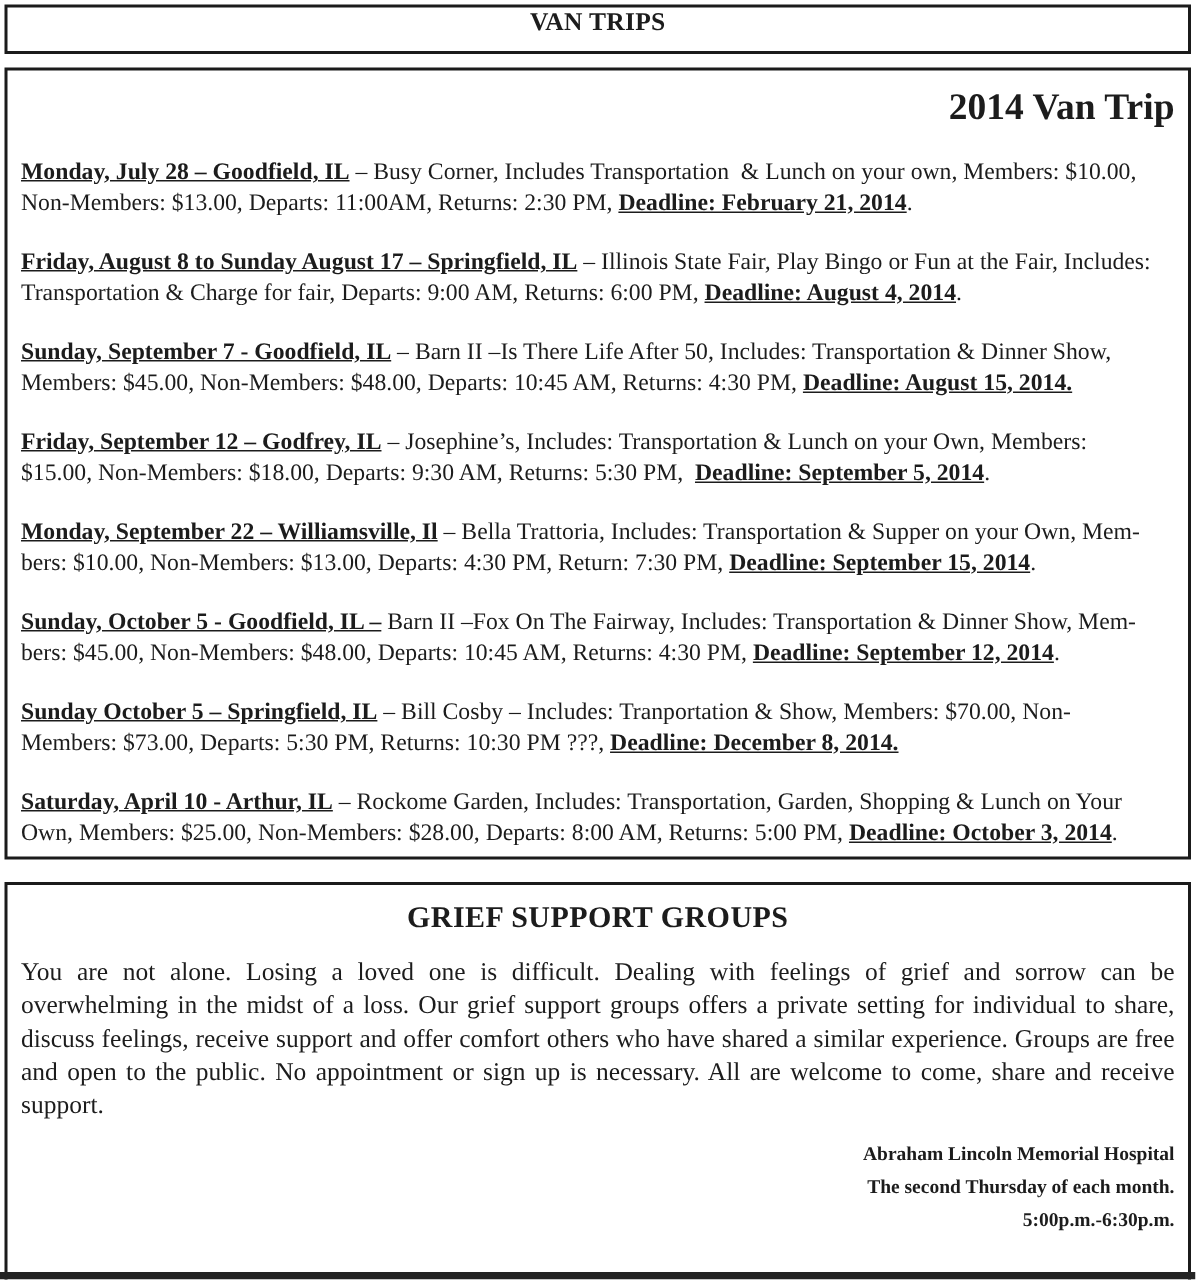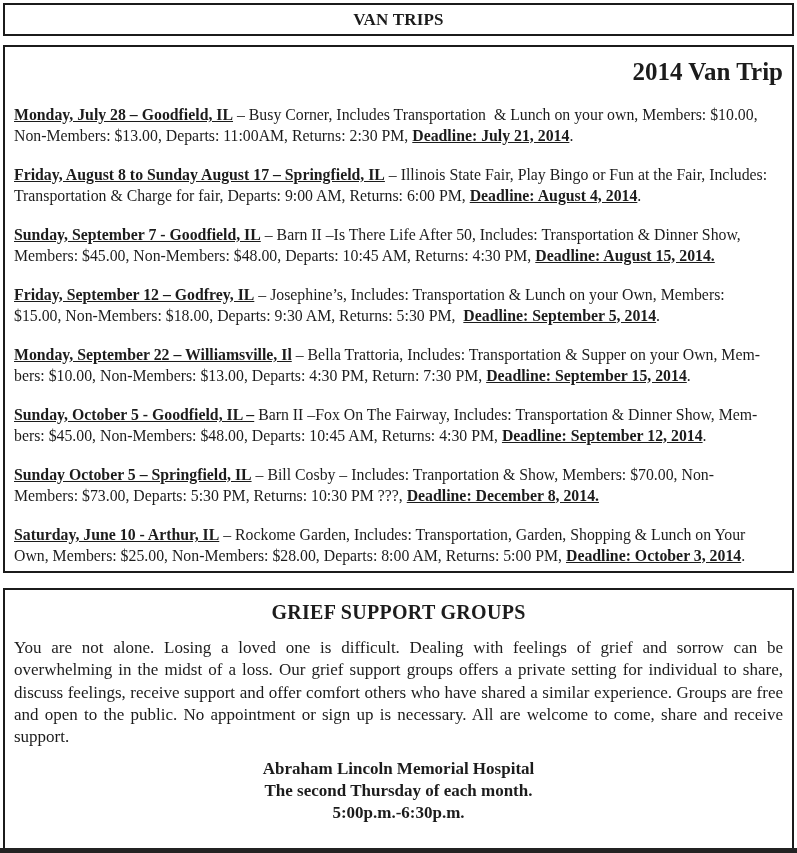--- a/index.html
+++ b/index.html
@@ -18,21 +18,20 @@
     margin-left: 3px;
     margin-right: 3px;
     background: #ffffff;
     box-sizing: border-box;
     overflow: hidden;
   }
   .banner-box {
     margin-top: 3px;
     height: 33px;
     display: flex;
-    align-items: center;
     justify-content: center;
   }
   .banner-title {
     font-weight: bold;
     font-size: 17px;
     letter-spacing: 0.2px;
   }
   .vantrip-box {
     margin-top: 9px;
     height: 528px;
@@ -68,23 +67,23 @@
     letter-spacing: 0.3px;
   }
   .grief-paragraph {
     margin-top: 13px;
     font-size: 17px;
     line-height: 22.3px;
     text-align: justify;
   }
   .grief-footer {
     margin-top: 10px;
-    text-align: center;
+    text-align: right;
     font-weight: bold;
-    font-size: 17px;
+    font-size: 13px;
     line-height: 22px;
   }
   .bottom-strip {
     position: absolute;
     left: 0;
     bottom: 0;
     width: 797px;
     height: 5px;
     background: #232323;
   }
@@ -94,21 +93,21 @@
 
 <div class="box banner-box">
   <div class="banner-title">VAN TRIPS</div>
 </div>
 
 <div class="box vantrip-box">
   <div class="vantrip-title">2014 Van Trip</div>
   <div>
       <div class="trip">
         <div class="trip-line"><span class="b">Monday, July 28 – Goodfield, IL</span><span> – Busy Corner, Includes Transportation  &amp; Lunch on your own, Members: $10.00,</span></div>
-        <div class="trip-line"><span>Non-Members: $13.00, Departs: 11:00AM, Returns: 2:30 PM, </span><span class="b">Deadline: July 21, 2014</span><span>.</span></div>
+        <div class="trip-line"><span>Non-Members: $13.00, Departs: 11:00AM, Returns: 2:30 PM, </span><span class="b">Deadline: February 21, 2014</span><span>.</span></div>
       </div>
       <div class="trip">
         <div class="trip-line"><span class="b">Friday, August 8 to Sunday August 17 – Springfield, IL</span><span> – Illinois State Fair, Play Bingo or Fun at the Fair, Includes:</span></div>
         <div class="trip-line"><span>Transportation &amp; Charge for fair, Departs: 9:00 AM, Returns: 6:00 PM, </span><span class="b">Deadline: August 4, 2014</span><span>.</span></div>
       </div>
       <div class="trip">
         <div class="trip-line"><span class="b">Sunday, September 7 - Goodfield, IL</span><span> – Barn II –Is There Life After 50, Includes: Transportation &amp; Dinner Show,</span></div>
         <div class="trip-line"><span>Members: $45.00, Non-Members: $48.00, Departs: 10:45 AM, Returns: 4:30 PM, </span><span class="b">Deadline: August 15, 2014.</span></div>
       </div>
       <div class="trip">
@@ -121,21 +120,21 @@
       </div>
       <div class="trip">
         <div class="trip-line"><span class="b">Sunday, October 5 - Goodfield, IL –</span><span> Barn II –Fox On The Fairway, Includes: Transportation &amp; Dinner Show, Mem-</span></div>
         <div class="trip-line"><span>bers: $45.00, Non-Members: $48.00, Departs: 10:45 AM, Returns: 4:30 PM, </span><span class="b">Deadline: September 12, 2014</span><span>.</span></div>
       </div>
       <div class="trip">
         <div class="trip-line"><span class="b">Sunday October 5 – Springfield, IL</span><span> – Bill Cosby – Includes: Tranportation &amp; Show, Members: $70.00, Non-</span></div>
         <div class="trip-line"><span>Members: $73.00, Departs: 5:30 PM, Returns: 10:30 PM ???, </span><span class="b">Deadline: December 8, 2014.</span></div>
       </div>
       <div class="trip">
-        <div class="trip-line"><span class="b">Saturday, June 10 - Arthur, IL</span><span> – Rockome Garden, Includes: Transportation, Garden, Shopping &amp; Lunch on Your</span></div>
+        <div class="trip-line"><span class="b">Saturday, April 10 - Arthur, IL</span><span> – Rockome Garden, Includes: Transportation, Garden, Shopping &amp; Lunch on Your</span></div>
         <div class="trip-line"><span>Own, Members: $25.00, Non-Members: $28.00, Departs: 8:00 AM, Returns: 5:00 PM, </span><span class="b">Deadline: October 3, 2014</span><span>.</span></div>
       </div>
     </div>
 </div>
 
 <div class="box grief-box">
   <div class="grief-title">GRIEF SUPPORT GROUPS</div>
   <div class="grief-paragraph">You are not alone.  Losing a loved one is difficult.  Dealing with feelings of grief and sorrow can be overwhelming in the midst of a loss.  Our grief support groups offers a private setting for  individual to share, discuss feelings, receive support and offer comfort others who have shared a similar experience.  Groups are free and open to the public.  No appointment or sign up is necessary.  All are welcome to come, share and receive support.</div>
   <div class="grief-footer">
       <div>Abraham Lincoln Memorial Hospital</div>

